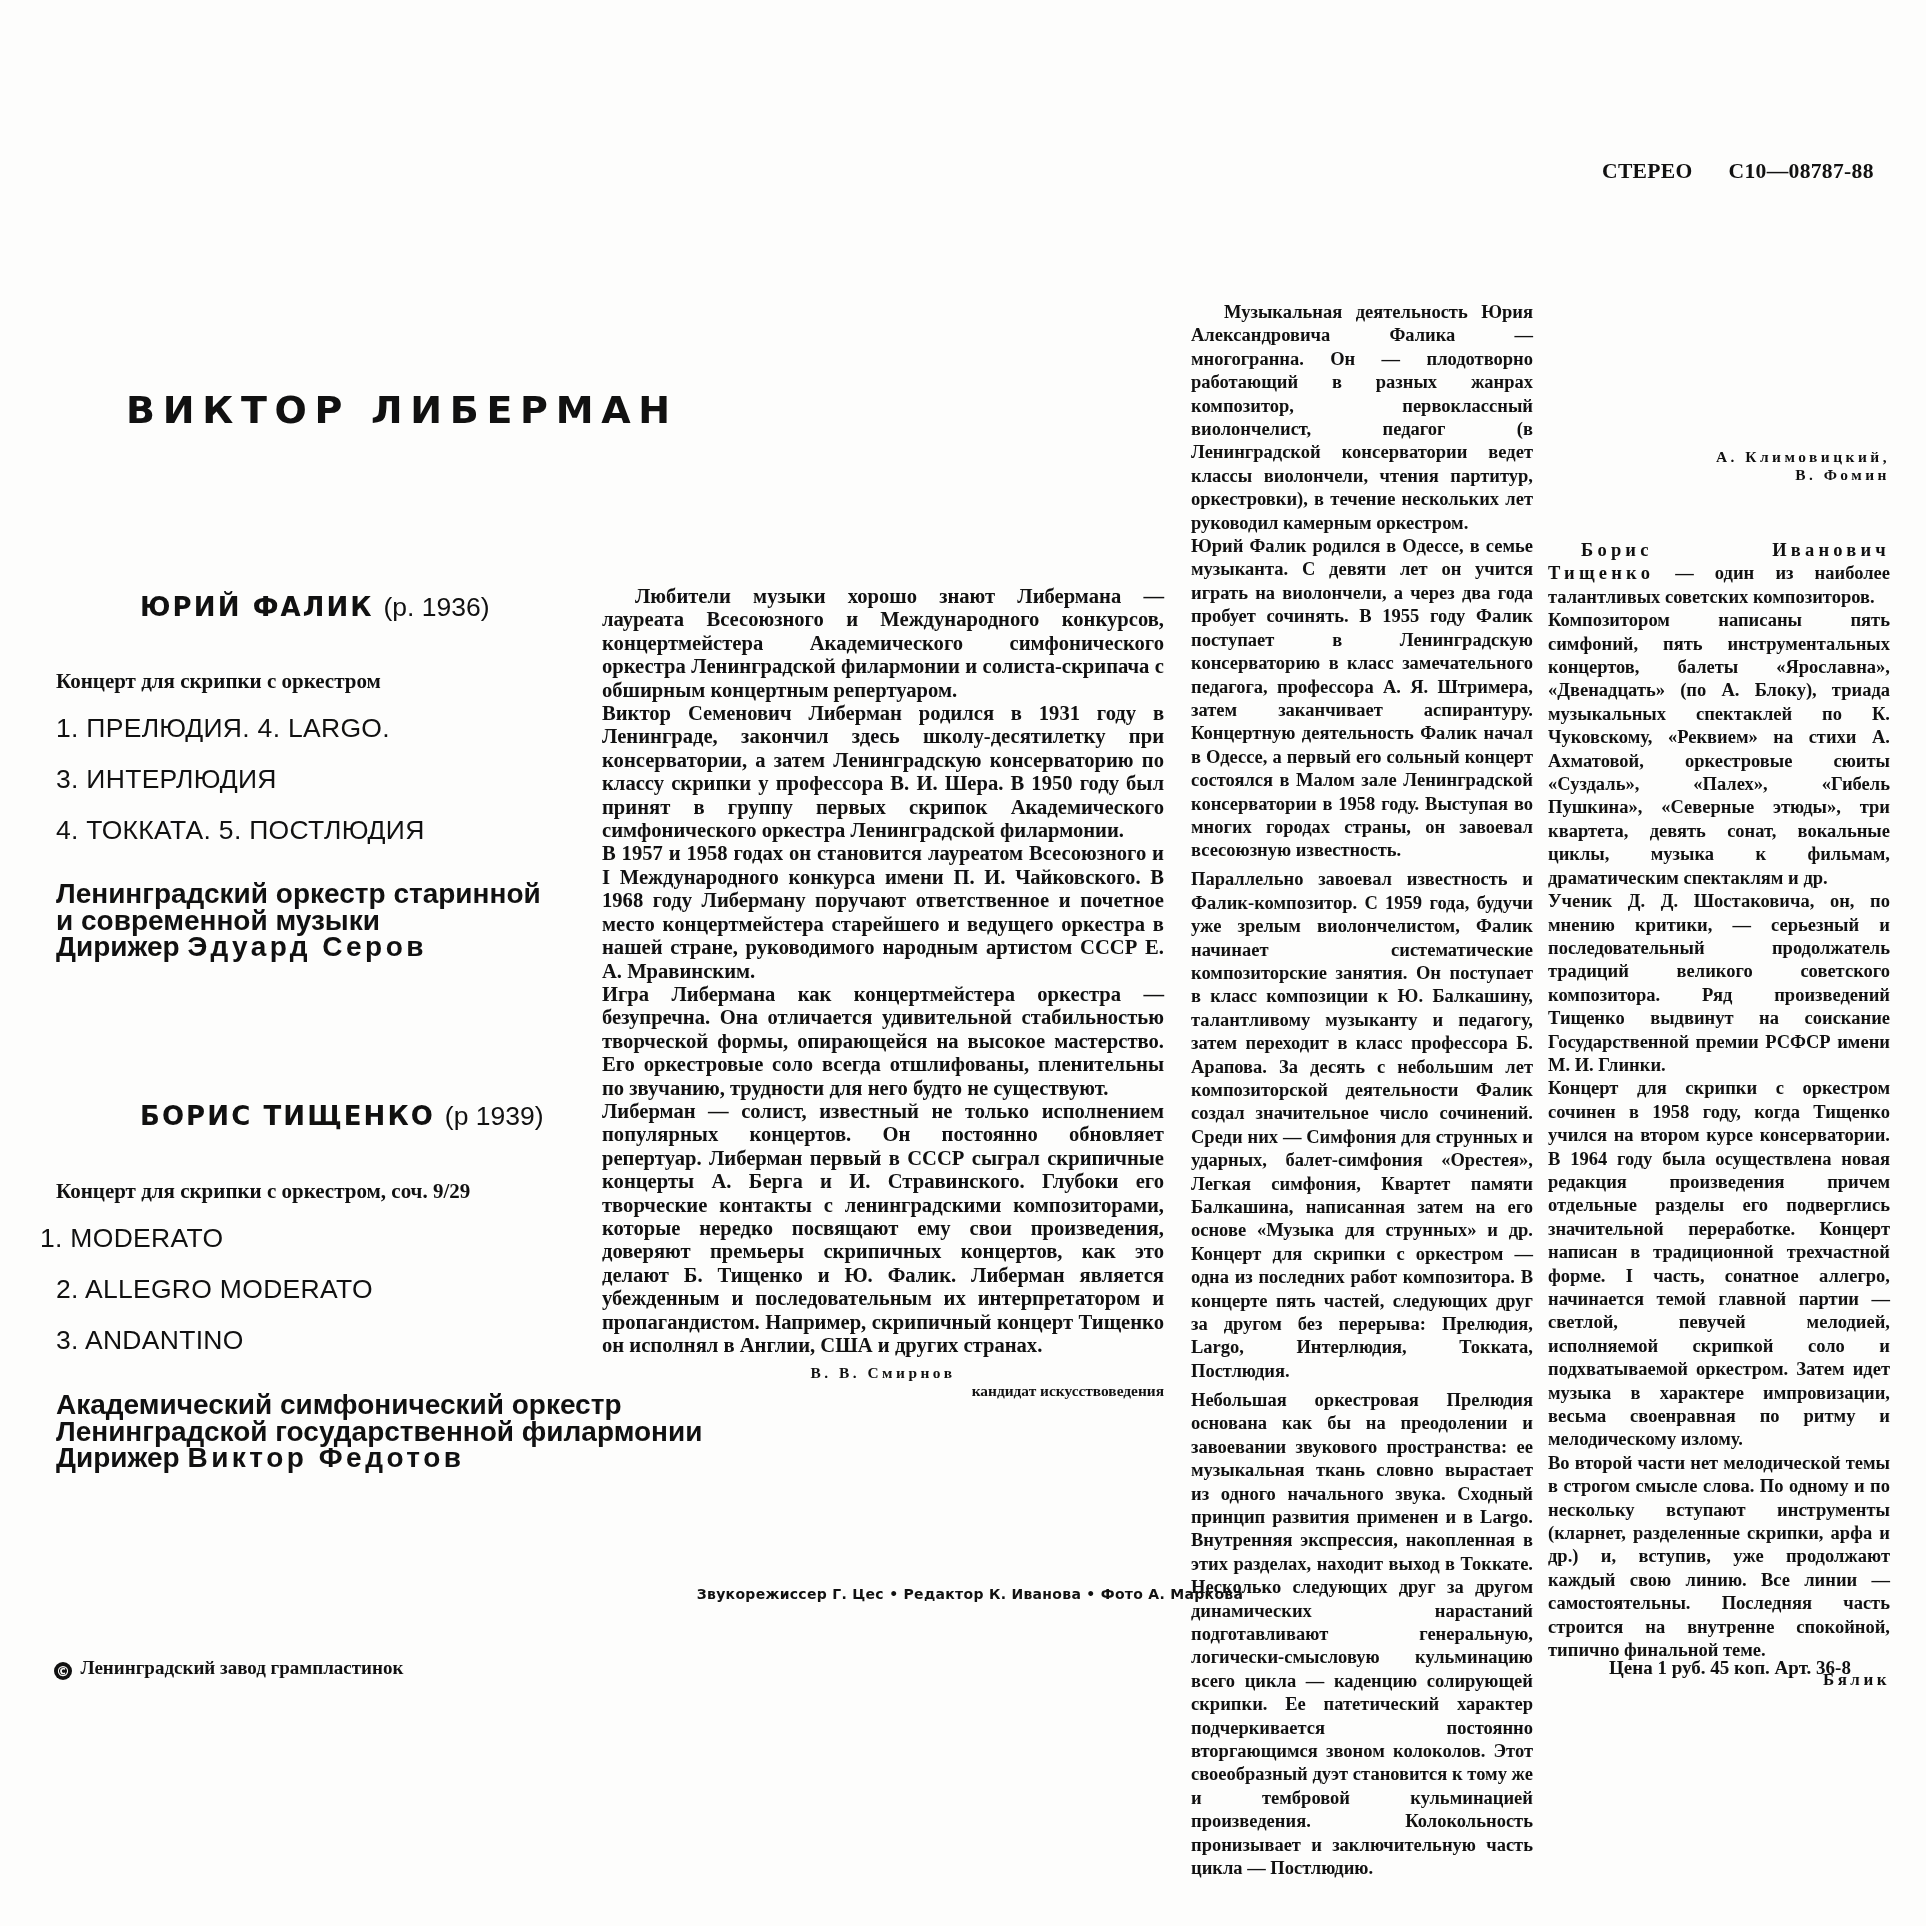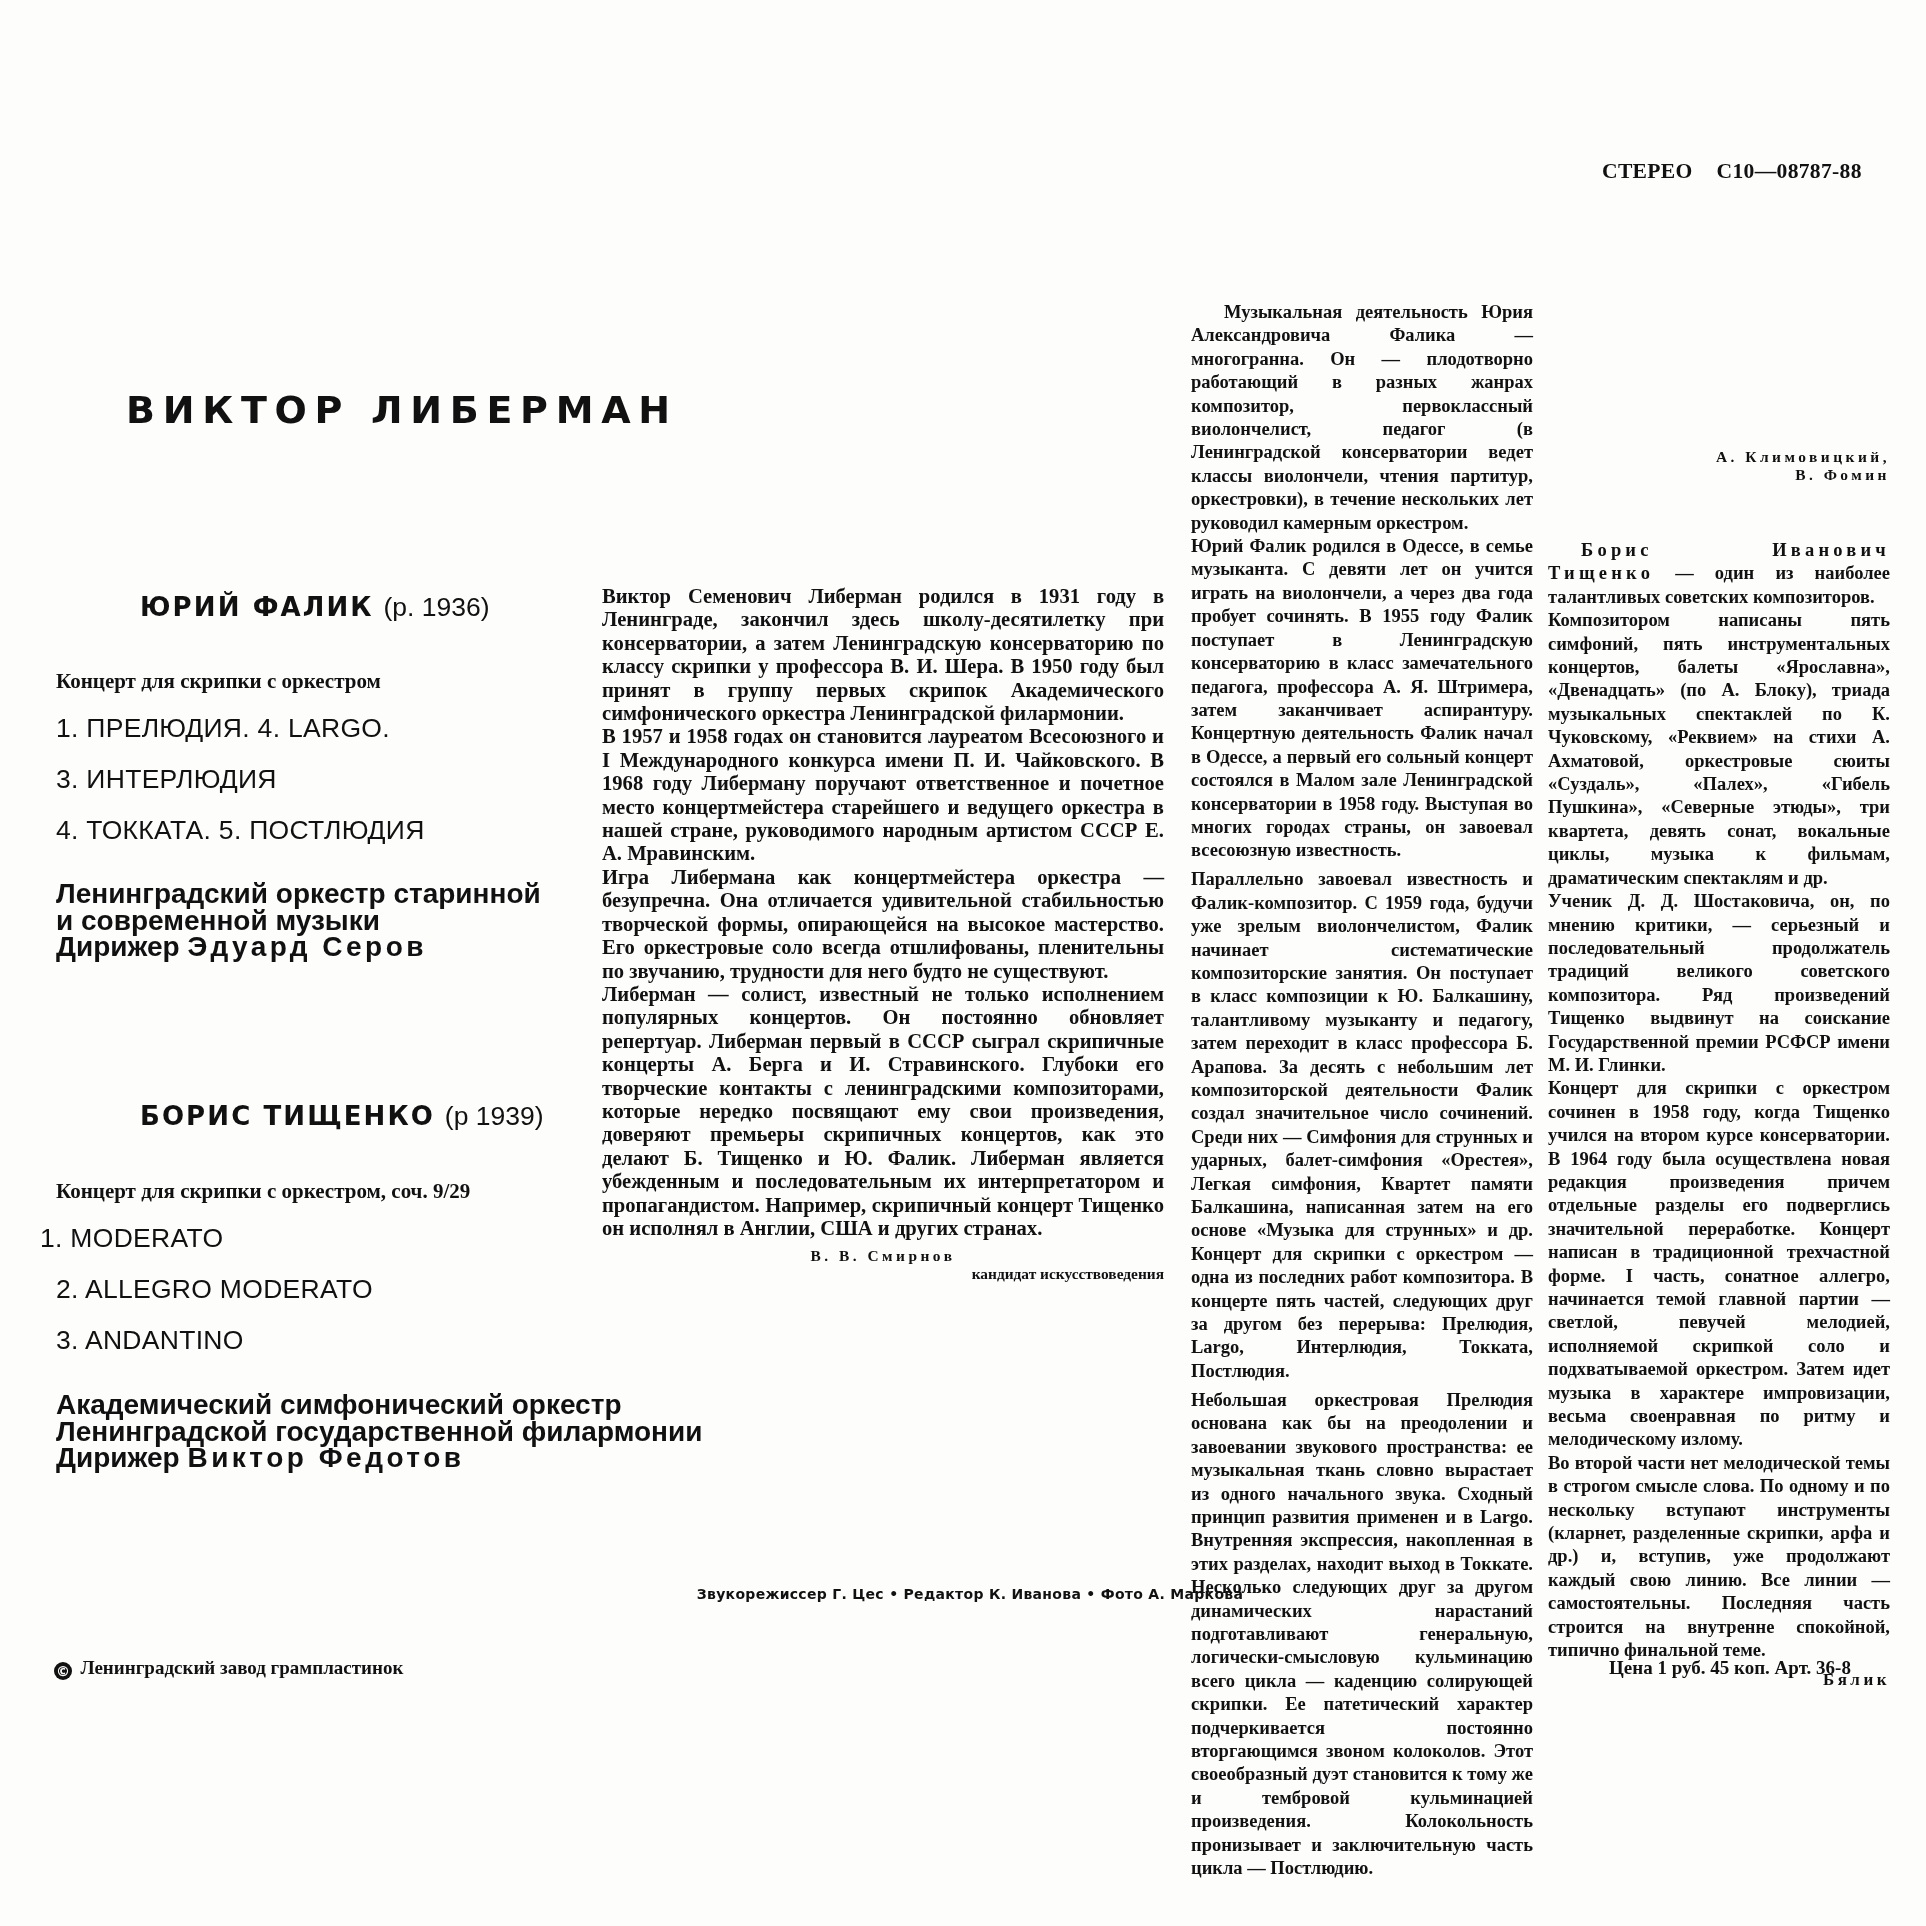--- a/index.html
+++ b/index.html
@@ -10,21 +10,21 @@
     overflow: hidden;
     color: #111;
     font-family: "Liberation Serif", "DejaVu Serif", serif;
   }
   .abs { position: absolute; }
   .catalog {
     top: 159px; left: 1602px;
     font-family: "Liberation Serif", serif; font-weight: bold;
     font-size: 21.6px; letter-spacing: 0.3px; white-space: nowrap;
   }
-  .catalog span + span { margin-left: 24px; text-align: right; }
+  .catalog span + span { margin-left: 36px; text-align: right; }
   .main-title {
     top: 388px; left: 126px;
     font-family: "DejaVu Sans", sans-serif; font-weight: bold;
     font-size: 38px; letter-spacing: 7.7px; white-space: nowrap;
   }
   .composer {
     font-family: "DejaVu Sans", sans-serif; font-weight: bold;
     font-size: 26px; letter-spacing: 2.1px; white-space: nowrap;
   }
   .composer .years {
@@ -103,20 +103,21 @@
 <div class="abs movement" style="top:1223px; left:40px;">1. MODERATO</div>
 <div class="abs movement" style="top:1274px; left:56px;">2. ALLEGRO MODERATO</div>
 <div class="abs movement" style="top:1325px; left:56px;">3. ANDANTINO</div>
 <div class="abs credits" style="top:1392px; left:56px;">
   <div>Академический симфонический оркестр</div>
   <div>Ленинградской государственной филармонии</div>
   <div><span>Дирижер</span> <span class="spaced">Виктор Федотов</span></div>
 </div>
 
 <div class="abs col" style="top:585px; left:602px; width:562px; font-size:20.6px; line-height:23.4px; font-family:'Liberation Sans Narrow','Liberation Serif',serif;">
+  <p class="indent">Любители музыки хорошо знают Либермана — лауреата Всесоюзного и Международного конкурсов, концертмейстера Академического симфонического оркестра Ленинградской филармонии и солиста-скрипача с обширным концертным репертуаром.</p>
   <p>Виктор Семенович Либерман родился в 1931 году в Ленинграде, закончил здесь школу-десятилетку при консерватории, а затем Ленинградскую консерваторию по классу скрипки у профессора В. И. Шера. В 1950 году был принят в группу первых скрипок Академического симфонического оркестра Ленинградской филармонии.</p>
   <p>В 1957 и 1958 годах он становится лауреатом Всесоюзного и I Международного конкурса имени П. И. Чайковского. В 1968 году Либерману поручают ответственное и почетное место концертмейстера старейшего и ведущего оркестра в нашей стране, руководимого народным артистом СССР Е. А. Мравинским.</p>
   <p>Игра Либермана как концертмейстера оркестра — безупречна. Она отличается удивительной стабильностью творческой формы, опирающейся на высокое мастерство. Его оркестровые соло всегда отшлифованы, пленительны по звучанию, трудности для него будто не существуют.</p>
   <p>Либерман — солист, известный не только исполнением популярных концертов. Он постоянно обновляет репертуар. Либерман первый в СССР сыграл скрипичные концерты А. Берга и И. Стравинского. Глубоки его творческие контакты с ленинградскими композиторами, которые нередко посвящают ему свои произведения, доверяют премьеры скрипичных концертов, как это делают Б. Тищенко и Ю. Фалик. Либерман является убежденным и последовательным их интерпретатором и пропагандистом. Например, скрипичный концерт Тищенко он исполнял в Англии, США и других странах.</p>
   <p class="sig" style="font-size:15.4px; line-height:18px; margin-top:7px;text-align:center;">В. В. Смирнов</p>
   <p class="sig-sub">кандидат искусствоведения</p>
 </div>
 
 <div class="abs col" style="top:301px; left:1191px; width:342px;">
   <p class="indent">Музыкальная деятельность Юрия Александровича Фалика — многогранна. Он — плодотворно работающий в разных жанрах композитор, первоклассный виолончелист, педагог (в Ленинградской консерватории ведет классы виолончели, чтения партитур, оркестровки), в течение нескольких лет руководил камерным оркестром.</p>

